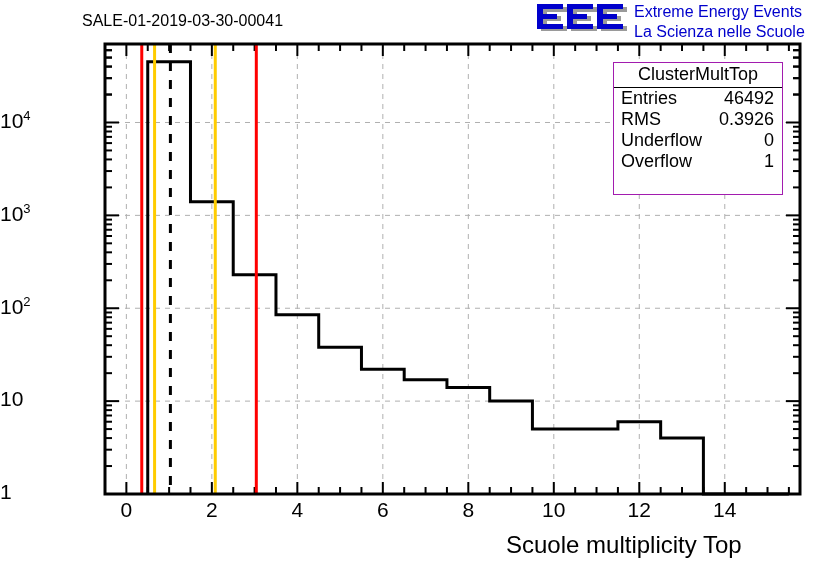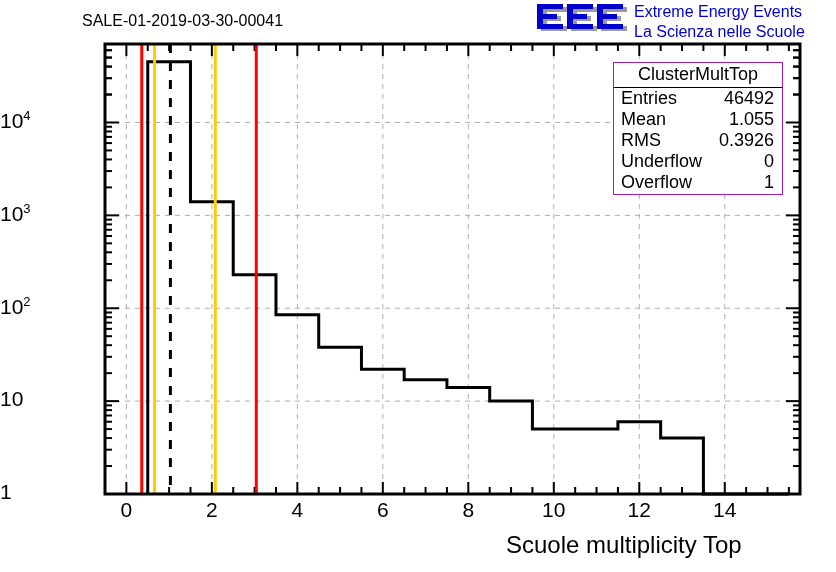--- a/index.html
+++ b/index.html
@@ -268,24 +268,20 @@
 <div class="abs" id="xtitle">Scuole multiplicity Top</div>
 
 <div class="abs" id="stats-box">
   <div id="stats-title">ClusterMultTop</div>
   <div id="stats-rows">
       <div class="stat-row">
         <span class="k">Entries</span>
         <span class="v">46492</span>
       </div>
       <div class="stat-row">
-        <span class="k">Mean</span>
-        <span class="v">1.055</span>
-      </div>
-      <div class="stat-row">
         <span class="k">RMS</span>
         <span class="v">0.3926</span>
       </div>
       <div class="stat-row">
         <span class="k">Underflow</span>
         <span class="v">0</span>
       </div>
       <div class="stat-row">
         <span class="k">Overflow</span>
         <span class="v">1</span>

